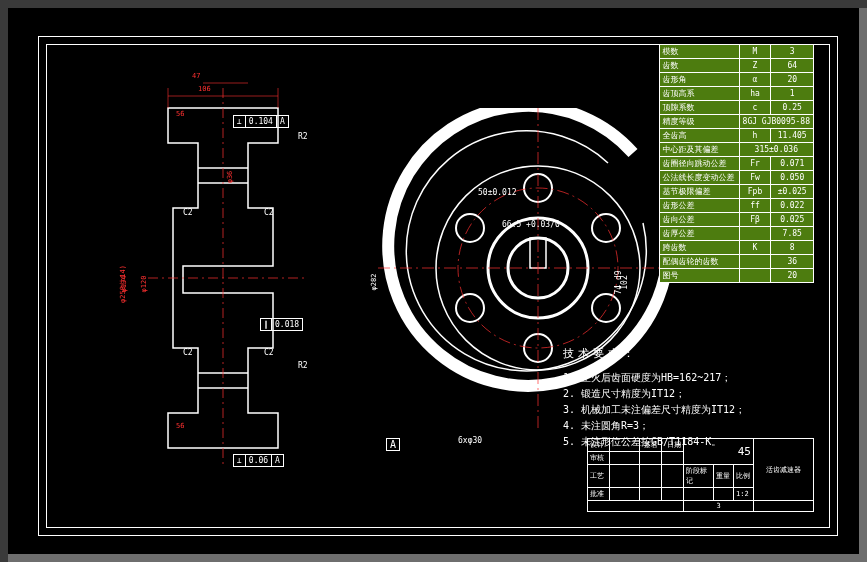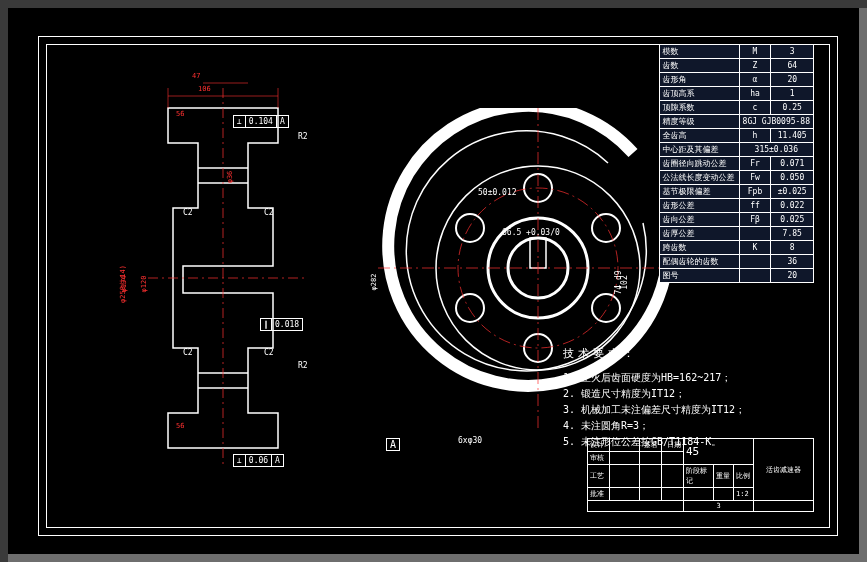--- a/index.html
+++ b/index.html
@@ -1,20 +1,20 @@
 <!DOCTYPE html>
 <html><head>
 <meta charset="utf-8">
 <style>
 * { margin: 0; padding: 0; box-sizing: border-box; }
 body { background: #6e6e6e; width: 867px; height: 562px; font-family: "SimSun", monospace; overflow: hidden; }
 .canvas { position: absolute; left: 8px; top: 8px; width: 851px; height: 546px; background: #000; }
 .border-outer { position: absolute; left: 30px; top: 28px; width: 800px; height: 500px; border: 1px solid #fff; }
 .border-inner { position: absolute; left: 38px; top: 36px; width: 784px; height: 484px; border: 1px solid #fff; }
-.param-table { position: absolute; right: 45px; top: 36px; border-collapse: collapse; background: #0f172a; }
+.param-table { position: absolute; right: 45px; top: 36px; border-collapse: collapse; background: #4d7c0f; }
 .param-table td { border: 1px solid #fff; color: #fff; font-size: 8px; padding: 1px 3px; height: 12px; white-space: nowrap; }
 .param-table .c1 { width: 80px; }
 .param-table .c2 { width: 30px; text-align: center; }
 .param-table .c3 { width: 40px; text-align: center; }
 .tech-req { position: absolute; left: 555px; top: 338px; color: #fff; font-size: 10px; line-height: 16px; }
 .tech-req h4 { font-size: 11px; margin-bottom: 8px; font-weight: normal; letter-spacing: 4px; }
 .title-block { position: absolute; right: 45px; bottom: 42px; border-collapse: collapse; }
 .title-block td { border: 1px solid #fff; color: #fff; font-size: 7px; padding: 1px 2px; }
 .label { position: absolute; color: #fff; font-size: 8px; }
 .gtol { position: absolute; border: 1px solid #fff; display: flex; }
@@ -94,21 +94,21 @@
   <div class="label" style="left:175px; top:200px;">C2</div>
   <div class="label" style="left:256px; top:200px;">C2</div>
   <div class="label" style="left:175px; top:340px;">C2</div>
   <div class="label" style="left:256px; top:340px;">C2</div>
   <div class="dim-red" style="left:216px; top:165px; transform:rotate(-90deg);">φ36</div>
   <div class="dim-red" style="left:108px; top:272px; transform:rotate(-90deg);">φ194</div>
   <div class="dim-red" style="left:96px; top:272px; transform:rotate(-90deg);">φ258(h14)</div>
   <div class="dim-red" style="left:128px; top:272px; transform:rotate(-90deg);">φ120</div>
   <div class="dim-white" style="left:358px; top:270px; transform:rotate(-90deg);">φ282</div>
   <div class="label" style="left:470px; top:180px;">50±0.012</div>
-  <div class="label" style="left:494px; top:220px;">66.5 +0.03/0</div>
+  <div class="label" style="left:494px; top:212px;">66.5 +0.03/0</div>
   <div class="label" style="left:609px; top:270px; transform:rotate(-90deg);">102</div>
   <div class="label" style="left:598px; top:270px; transform:rotate(-90deg);">74 d9</div>
   <div class="label" style="left:450px; top:428px;">6xφ30</div>
   <div class="dim-red" style="left:168px; top:102px;">56</div>
   <div class="dim-red" style="left:168px; top:414px;">56</div>
 
   <div class="gtol" style="left:225px; top:107px;">
     <span>⟂</span>
     <span>0.104</span>
     <span>A</span>
@@ -229,21 +229,21 @@
       </div>
   </div>
 
   <table class="title-block">
     <tbody>
         <tr>
       <td style="width:22px;">设计</td>
       <td style="width:30px;"></td>
       <td style="width:22px;text-align:center;">签名</td>
       <td style="width:22px;text-align:right;">日期</td>
-      <td rowspan="2" colspan="3" style="width:70px; text-align:left; font-size:11px;">45</td>
+      <td rowspan="2" colspan="3" style="width:70px; text-align:right; font-size:11px;">45</td>
       <td rowspan="4" style="width:60px; text-align:center;">活齿减速器</td>
     </tr>
     <tr>
       <td>审核</td>
           <td></td>
           <td></td>
           <td></td>
     </tr>
     <tr>
       <td>工艺</td>

